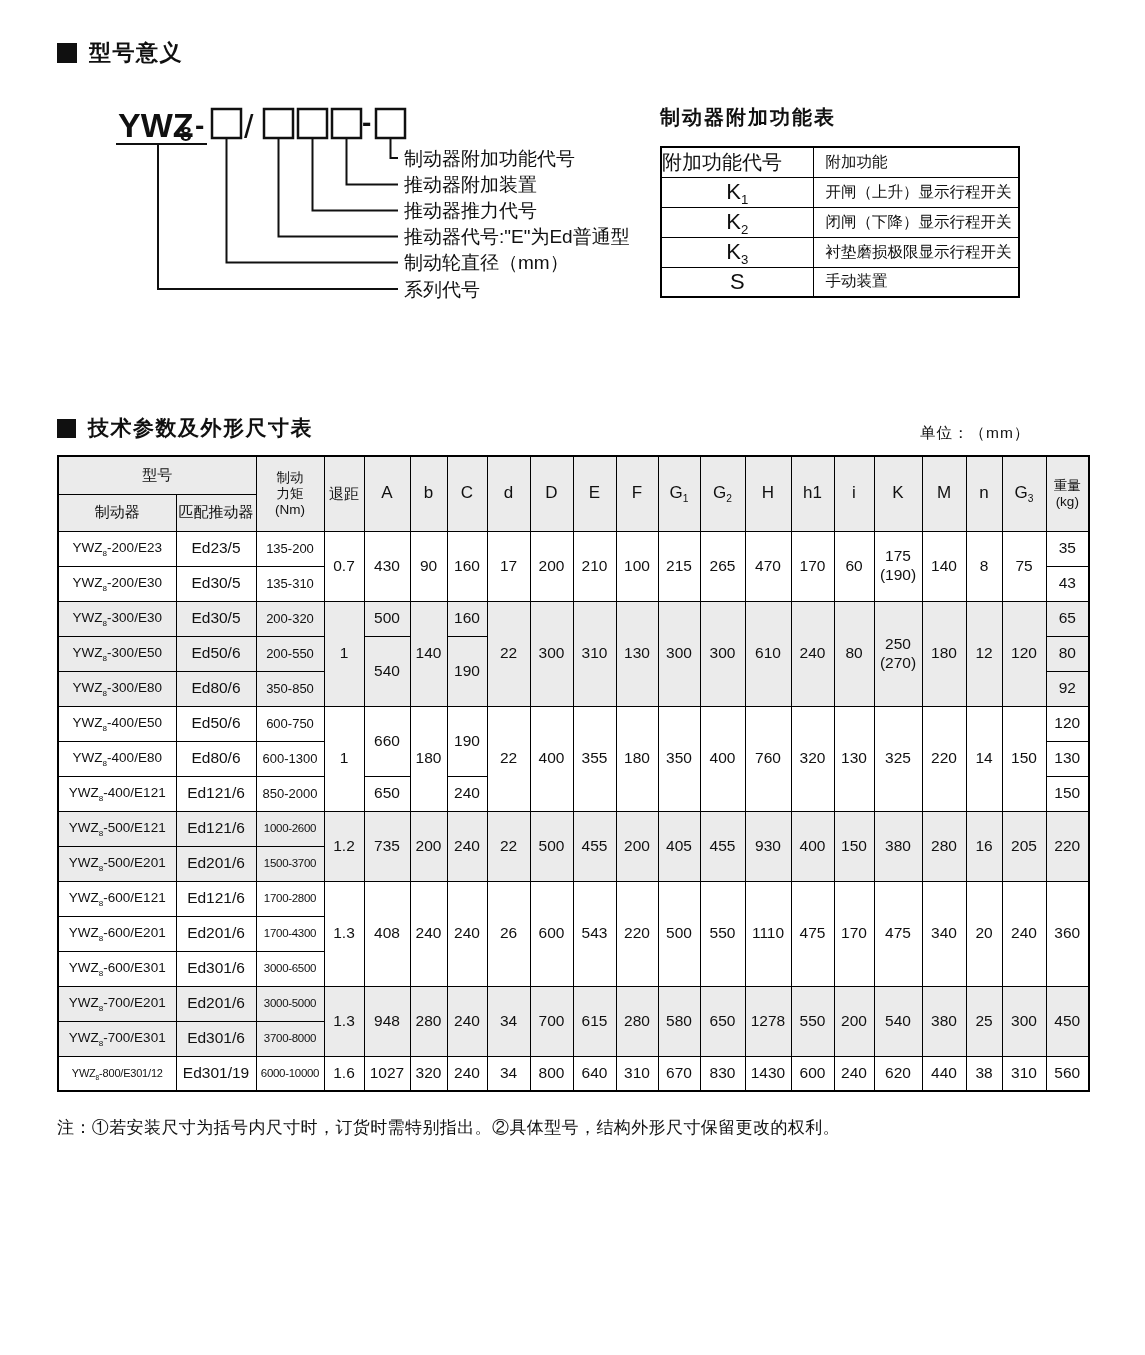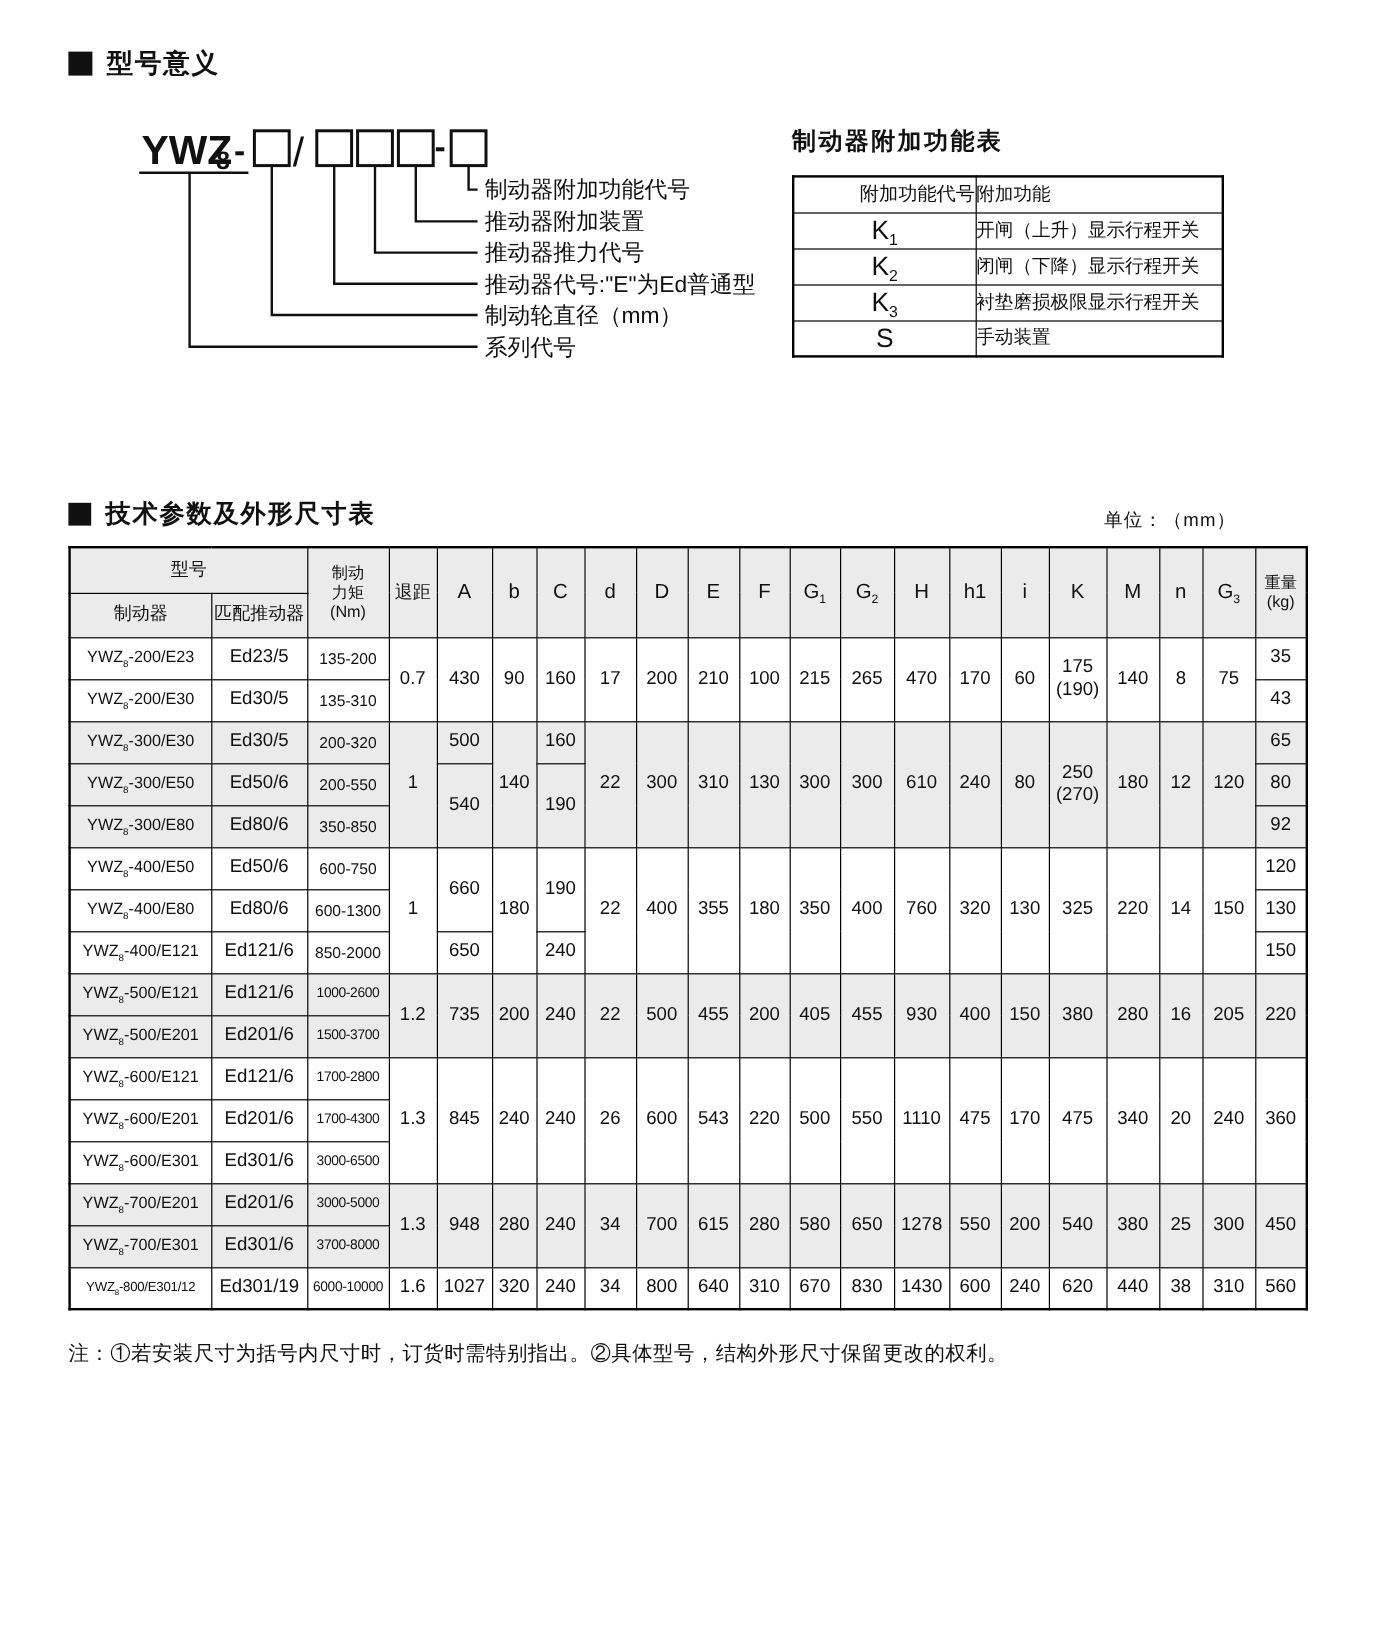--- a/index.html
+++ b/index.html
@@ -8,22 +8,22 @@
   .abs{position:absolute}
   .sec-title{display:flex;align-items:center;gap:12px;font-size:22px;font-weight:bold;letter-spacing:1.5px}
   .sq{width:20px;height:20px;background:#101010;flex:0 0 auto}
   svg text{font-family:"Liberation Sans",sans-serif;fill:#101010}
   table{border-collapse:collapse}
   
   .func-title{width:358px;font-size:20px;font-weight:bold;letter-spacing:2px}
   .func-table{width:358px;border:2px solid #000;table-layout:fixed}
   .func-table th,.func-table td{border:1px solid #000;height:30px;font-weight:normal;vertical-align:middle}
   .func-table .fc{text-align:center;font-size:22px}
-  .func-table .fh{text-align:right;font-size:16px}
-  .func-table .fd{text-align:left;font-size:15.5px;}
+  .func-table .fh{text-align:left;font-size:20px}
+  .func-table .fd{text-align:left;font-size:15.5px;padding-left:12px}
   sub{font-size:0.6em;line-height:0}
   
   #main-table{width:1031px;border:2px solid #000;table-layout:fixed}
   #main-table th,#main-table td{border:1px solid #000;text-align:center;vertical-align:middle;
     font-size:15.5px;font-weight:normal;line-height:1.22;overflow:hidden;padding:0}
   #main-table thead th{background:#ebebeb}
   #main-table .hr1 th{height:38px;font-size:17px}
   #main-table .hr2 th{height:37px}
   #main-table th.hn{font-size:13.5px;line-height:1.15}
   #main-table th.hc{font-size:15px}
@@ -291,21 +291,21 @@
       <tr class="gy">
         <td class="m">YWZ<sub>8</sub>-500/E201</td>
         <td>Ed201/6</td>
         <td class="t tsm">1500-3700</td>
       </tr>
       <tr>
         <td class="m">YWZ<sub>8</sub>-600/E121</td>
         <td>Ed121/6</td>
         <td class="t tsm">1700-2800</td>
         <td rowspan="3">1.3</td>
-        <td rowspan="3">845</td>
+        <td rowspan="3">408</td>
         <td rowspan="3">240</td>
         <td rowspan="3">240</td>
         <td rowspan="3">26</td>
         <td rowspan="3">600</td>
         <td rowspan="3">543</td>
         <td rowspan="3">220</td>
         <td rowspan="3">500</td>
         <td rowspan="3">550</td>
         <td rowspan="3">1110</td>
         <td rowspan="3">475</td>

